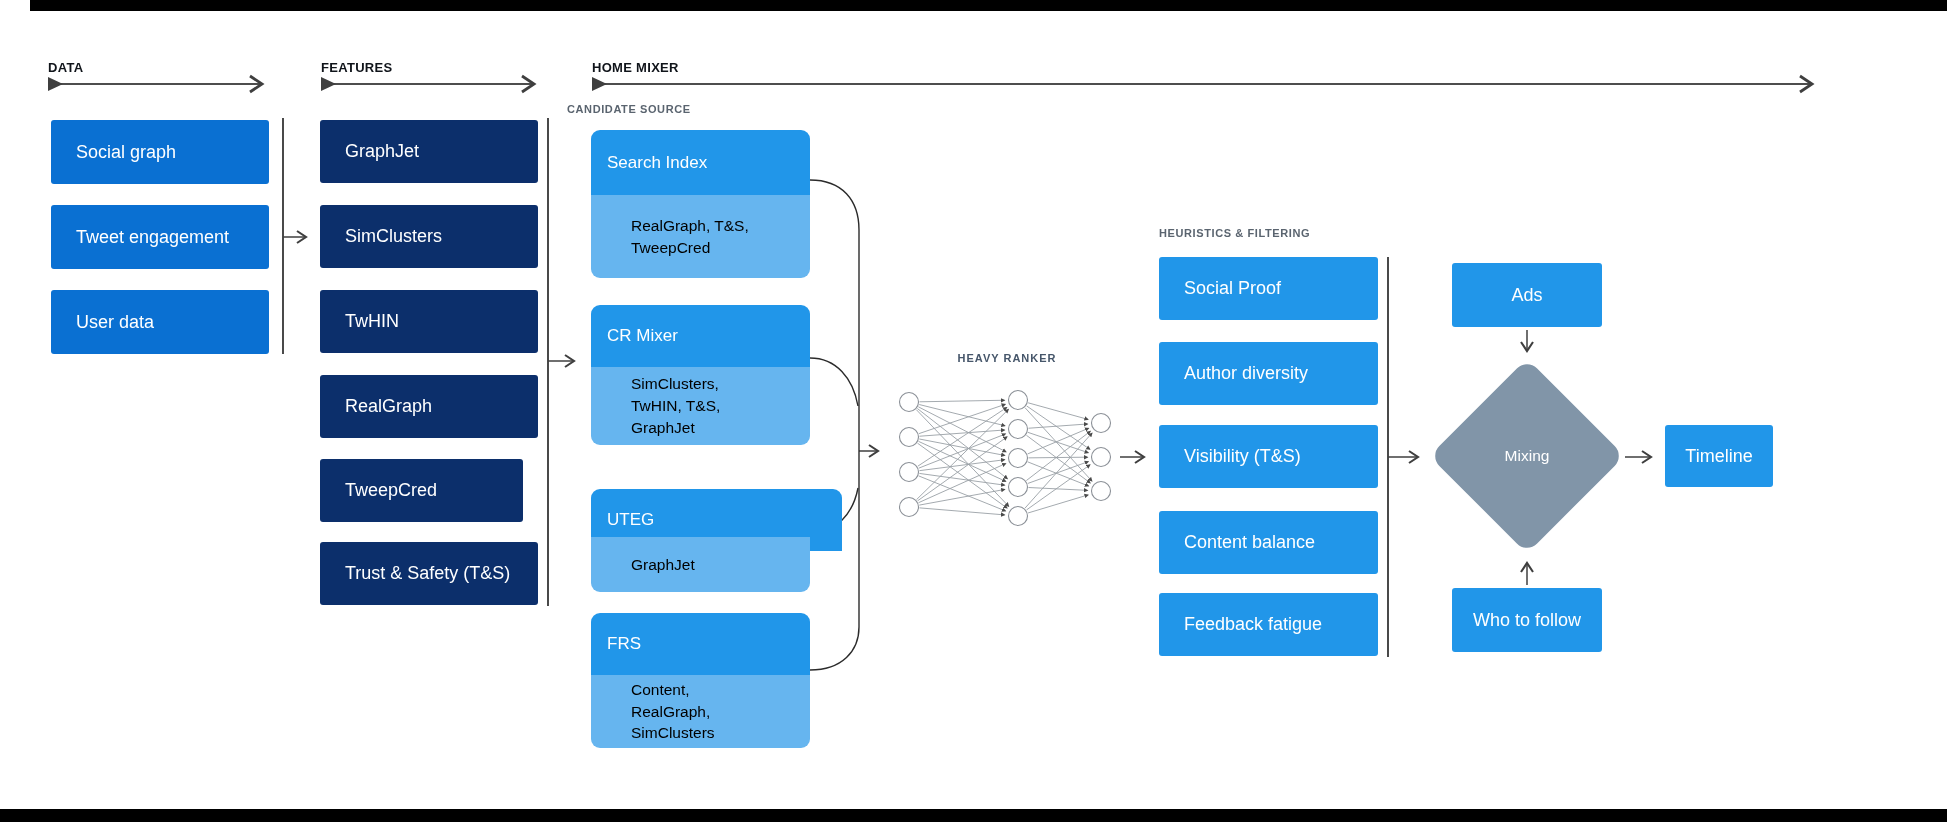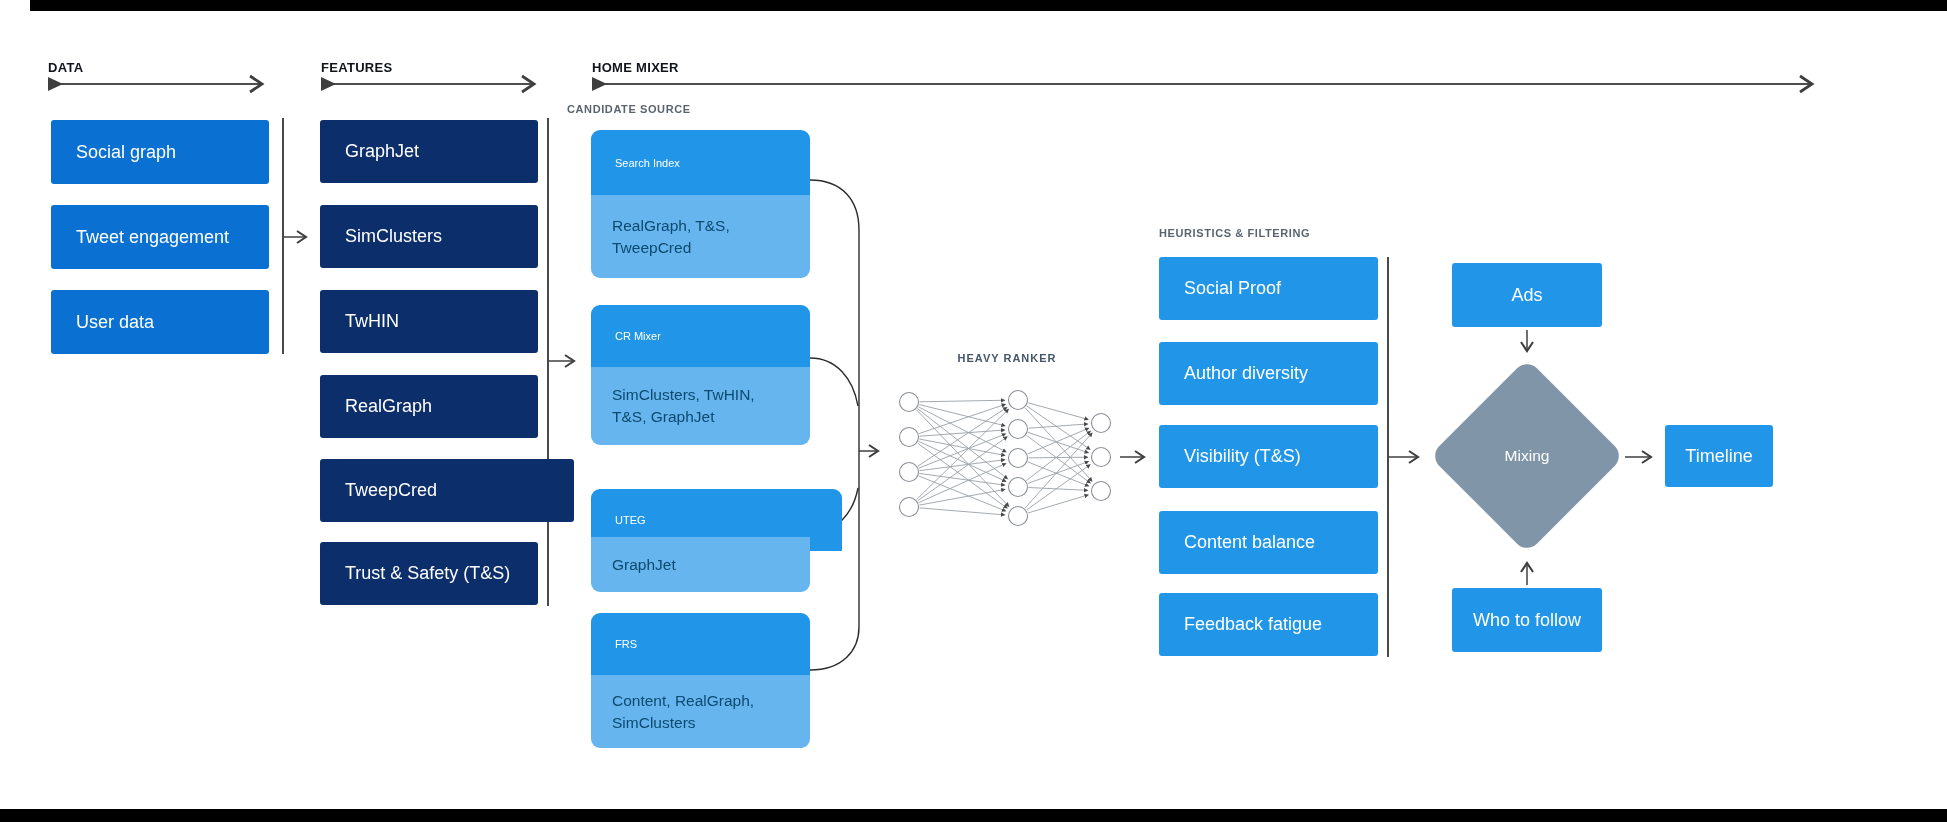--- a/index.html
+++ b/index.html
@@ -11,24 +11,24 @@
   .overlay{position:absolute;left:0;top:0;pointer-events:none}
   .sec-label{position:absolute;font-size:13px;font-weight:700;color:#10141a;letter-spacing:.3px;white-space:nowrap}
   .sub-label{position:absolute;font-size:11px;font-weight:600;color:#5a646f;letter-spacing:.6px;white-space:nowrap}
   .hr-label{position:absolute;font-size:11px;font-weight:600;color:#46566a;letter-spacing:1px;white-space:nowrap;text-align:center}
   .box{position:absolute;border-radius:3px;color:#fff;font-size:18px;font-weight:500;
        display:flex;align-items:center;padding:0 25px;box-sizing:border-box;white-space:nowrap}
   .box.center{justify-content:center;padding:12px}
   .data-blue{background:#0a70d2}
   .navy{background:#0c2f6b}
   .bright{background:#2196e9}
-  .hdr{position:absolute;border-radius:9px 9px 0 0;background:#2196e9;color:#fff;font-size:11px;font-weight:500;
-       display:flex;align-items:center;padding:0 24px;box-sizing:border-box;white-space:nowrap}
-  .sub{position:absolute;border-radius:0 0 9px 9px;background:#66b5ef;color:#0c4a6e;font-size:15.5px;font-weight:500;
-       display:flex;align-items:center;padding:2px 21px;box-sizing:border-box;line-height:1.4}
+  .hdr{position:absolute;border-radius:9px 9px 0 0;background:#2196e9;color:#fff;font-size:17px;font-weight:500;
+       display:flex;align-items:center;padding:0 16px;box-sizing:border-box;white-space:nowrap}
+  .sub{position:absolute;border-radius:0 0 9px 9px;background:#66b5ef;color:#000000;font-size:15.5px;font-weight:500;
+       display:flex;align-items:center;padding:2px 40px;box-sizing:border-box;line-height:1.4}
   .diamond{position:absolute;left:1458px;top:387px;width:138px;height:138px;background:#8195a8;
            transform:rotate(45deg);border-radius:14px}
   .diamond-label{position:absolute;left:1458px;top:387px;width:138px;height:138px;display:flex;
                  align-items:center;justify-content:center;color:#fff;font-size:15.5px;font-weight:500}
 </style>
 </head>
 <body>
 
 <div class="canvas">
 
@@ -138,21 +138,21 @@
   <div class="hr-label" style="left:947px;top:352px;width:120px">HEAVY RANKER</div>
 
   <div class="box data-blue" style="left:51px;top:120px;width:218px;height:64px">Social graph</div>
   <div class="box data-blue" style="left:51px;top:205px;width:218px;height:64px">Tweet engagement</div>
   <div class="box data-blue" style="left:51px;top:290px;width:218px;height:64px">User data</div>
 
   <div class="box navy" style="left:320px;top:120px;width:218px;height:63px">GraphJet</div>
   <div class="box navy" style="left:320px;top:205px;width:218px;height:63px">SimClusters</div>
   <div class="box navy" style="left:320px;top:290px;width:218px;height:63px">TwHIN</div>
   <div class="box navy" style="left:320px;top:375px;width:218px;height:63px">RealGraph</div>
-  <div class="box navy" style="left:320px;top:459px;width:254px;height:63px">TweepCred</div>
+  <div class="box navy" style="left:320px;top:459px;width:203px;height:63px">TweepCred</div>
   <div class="box navy" style="left:320px;top:542px;width:218px;height:63px">Trust &amp; Safety (T&amp;S)</div>
 
   <div class="hdr" style="left:591px;top:130px;width:219px;height:65px">Search Index</div>
   <div class="sub" style="left:591px;top:195px;width:219px;height:83px">RealGraph, T&amp;S, TweepCred</div>
 
   <div class="hdr" style="left:591px;top:305px;width:219px;height:62px">CR Mixer</div>
   <div class="sub" style="left:591px;top:367px;width:219px;height:78px">SimClusters, TwHIN, T&amp;S, GraphJet</div>
 
   <div class="hdr" style="left:591px;top:489px;width:251px;height:62px">UTEG</div>
   <div class="sub" style="left:591px;top:537px;width:219px;height:55px">GraphJet</div>

